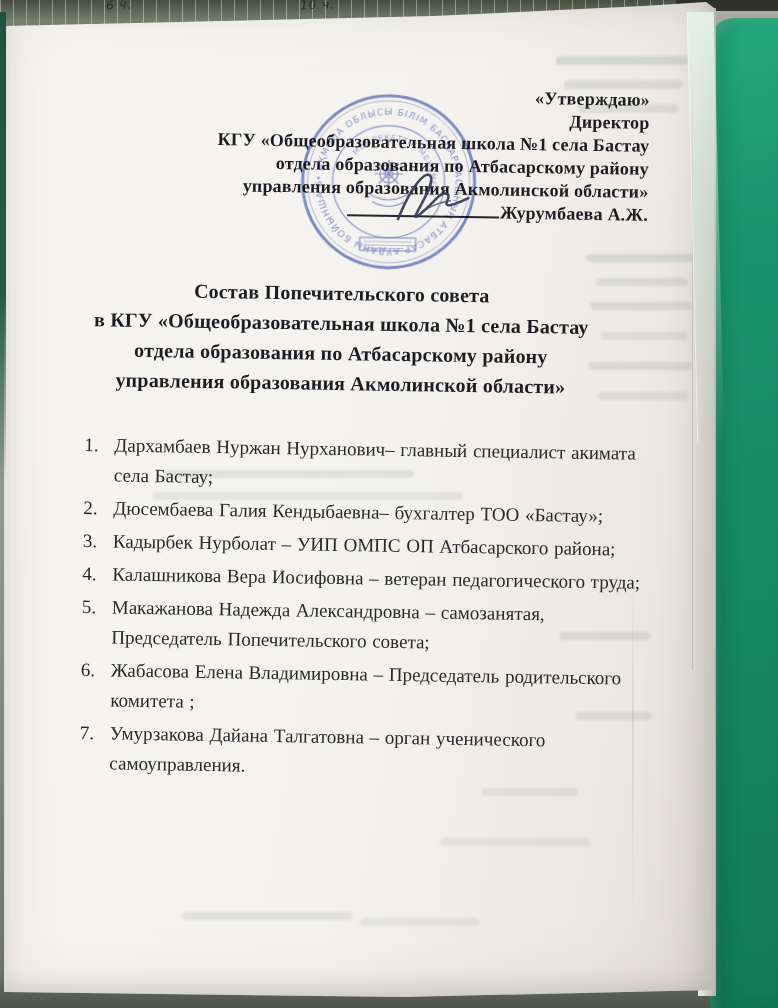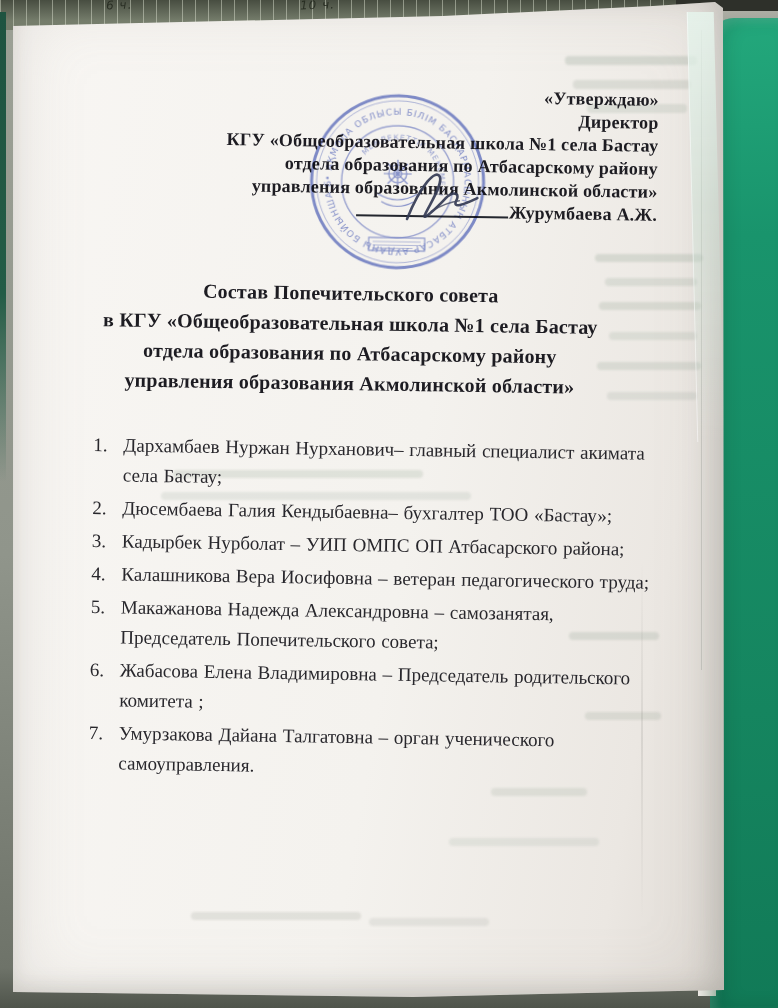--- a/index.html
+++ b/index.html
@@ -22,21 +22,21 @@
   .folder-left{position:absolute;left:0;top:12px;width:6px;height:470px;z-index:4;
         background:linear-gradient(180deg,#1e5340 0%,#235c46 60%,rgba(35,92,70,0) 100%);}
   
   .stack-edge{position:absolute;left:698px;top:8px;width:18px;height:988px;z-index:2;
         background:linear-gradient(90deg,#ece9e4 0%,#d7d8d0 40%,#bcc7bb 75%,#a4b7a8 100%);}
   
   .film{position:absolute;left:692px;top:12px;width:26px;height:430px;z-index:5;transform:skewX(1.4deg);
         background:linear-gradient(180deg,rgba(230,244,236,.85) 0%,rgba(205,228,215,.45) 45%,rgba(205,228,215,0) 100%);
         border-left:1px solid rgba(255,255,255,.5);}
   
-  .paper{position:absolute;left:13px;top:0;width:712px;height:1000px;z-index:3;
+  .paper{position:absolute;left:4px;top:0;width:712px;height:1000px;z-index:3;
         clip-path:polygon(0 26px,430px 16px,640px 6px,702px 2px,710px 8px,711px 990px,400px 997px,0 992px);
         background:linear-gradient(100deg,#f8f6f3 0%,#f4f2ee 55%,#ebe7e2 85%,#ded9d3 100%);
         box-shadow:inset 0 0 70px rgba(150,140,130,.22), inset -18px 0 26px rgba(120,130,120,.18), inset 0 -14px 20px rgba(130,125,118,.18);}
   .crease{position:absolute;left:628px;top:560px;width:2px;height:360px;
         background:linear-gradient(180deg,rgba(0,0,0,0),rgba(100,100,95,.14),rgba(0,0,0,0));}
   .edge-line{position:absolute;left:688px;top:30px;width:1px;height:640px;background:rgba(120,130,120,.25);}
   
   .doc{position:absolute;inset:0;transform:rotate(.9deg);transform-origin:80px 90px;color:#222126;}
   .approval{position:absolute;top:80px;right:66px;width:540px;text-align:right;
         font-weight:bold;font-size:18px;line-height:23px;letter-spacing:.2px;color:#1d1c22;}

